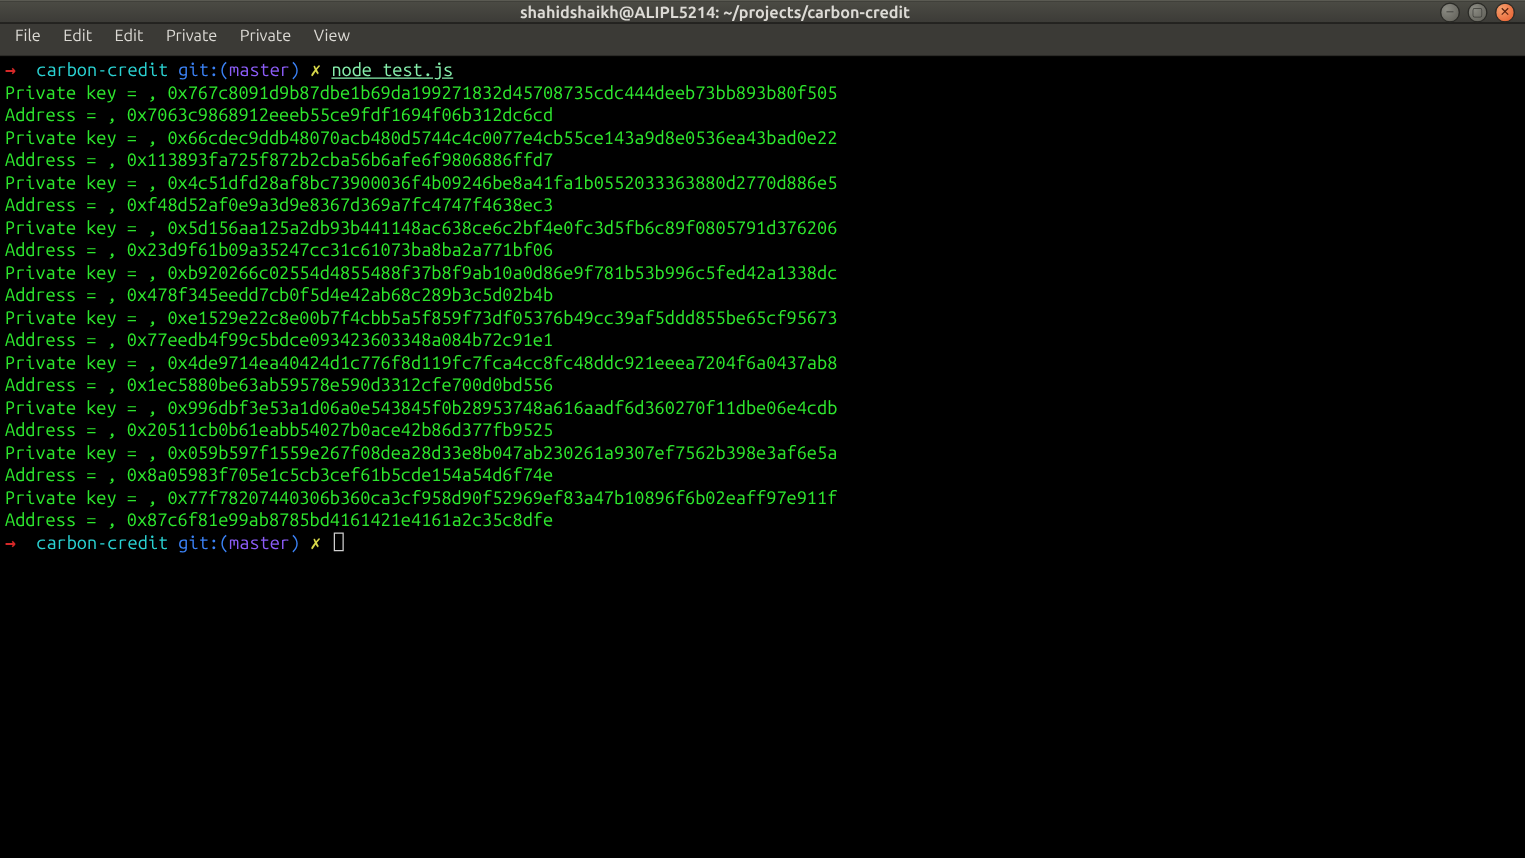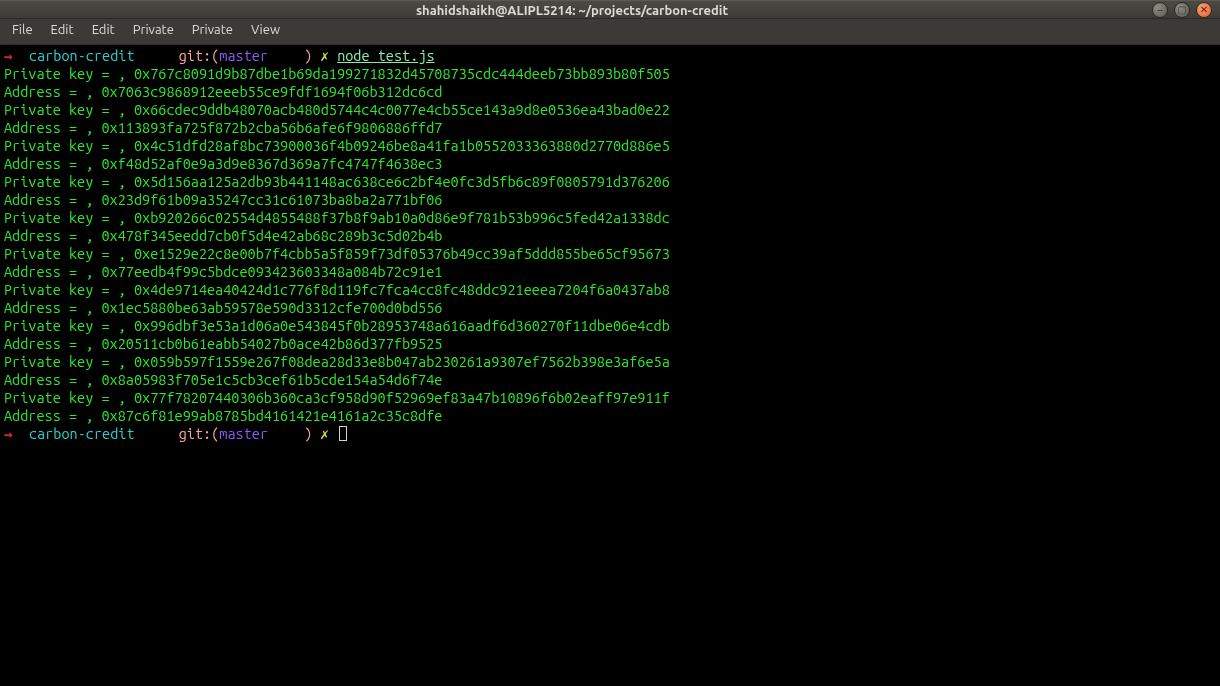--- a/index.html
+++ b/index.html
@@ -69,21 +69,21 @@
     padding: 2px 4px;
     font-size: 14.5px;
     line-height: 18px;
     color: #2ee82e;
     white-space: pre;
     overflow: hidden;
   }
   .line { display: block; }
   .prompt-arrow { color: #d62828; font-weight: 700; }
   .prompt-dir { color: #2ad1d1; font-weight: 400; }
-  .prompt-git { color: #fca5a5; margin-left: 36px; }
+  .prompt-git { color: #3b82f6; }
   .prompt-branch { color: #8b5cf6; }
   .prompt-x { color: #d9d94a; font-weight: 700; }
   .prompt-cmd { color: #86efac; text-decoration: underline; }
   .cursor {
     display: inline-block;
     width: 8px; height: 15px;
     border: 1px solid #cfcfcf;
     vertical-align: -2px;
     margin-left: 2px;
   }

